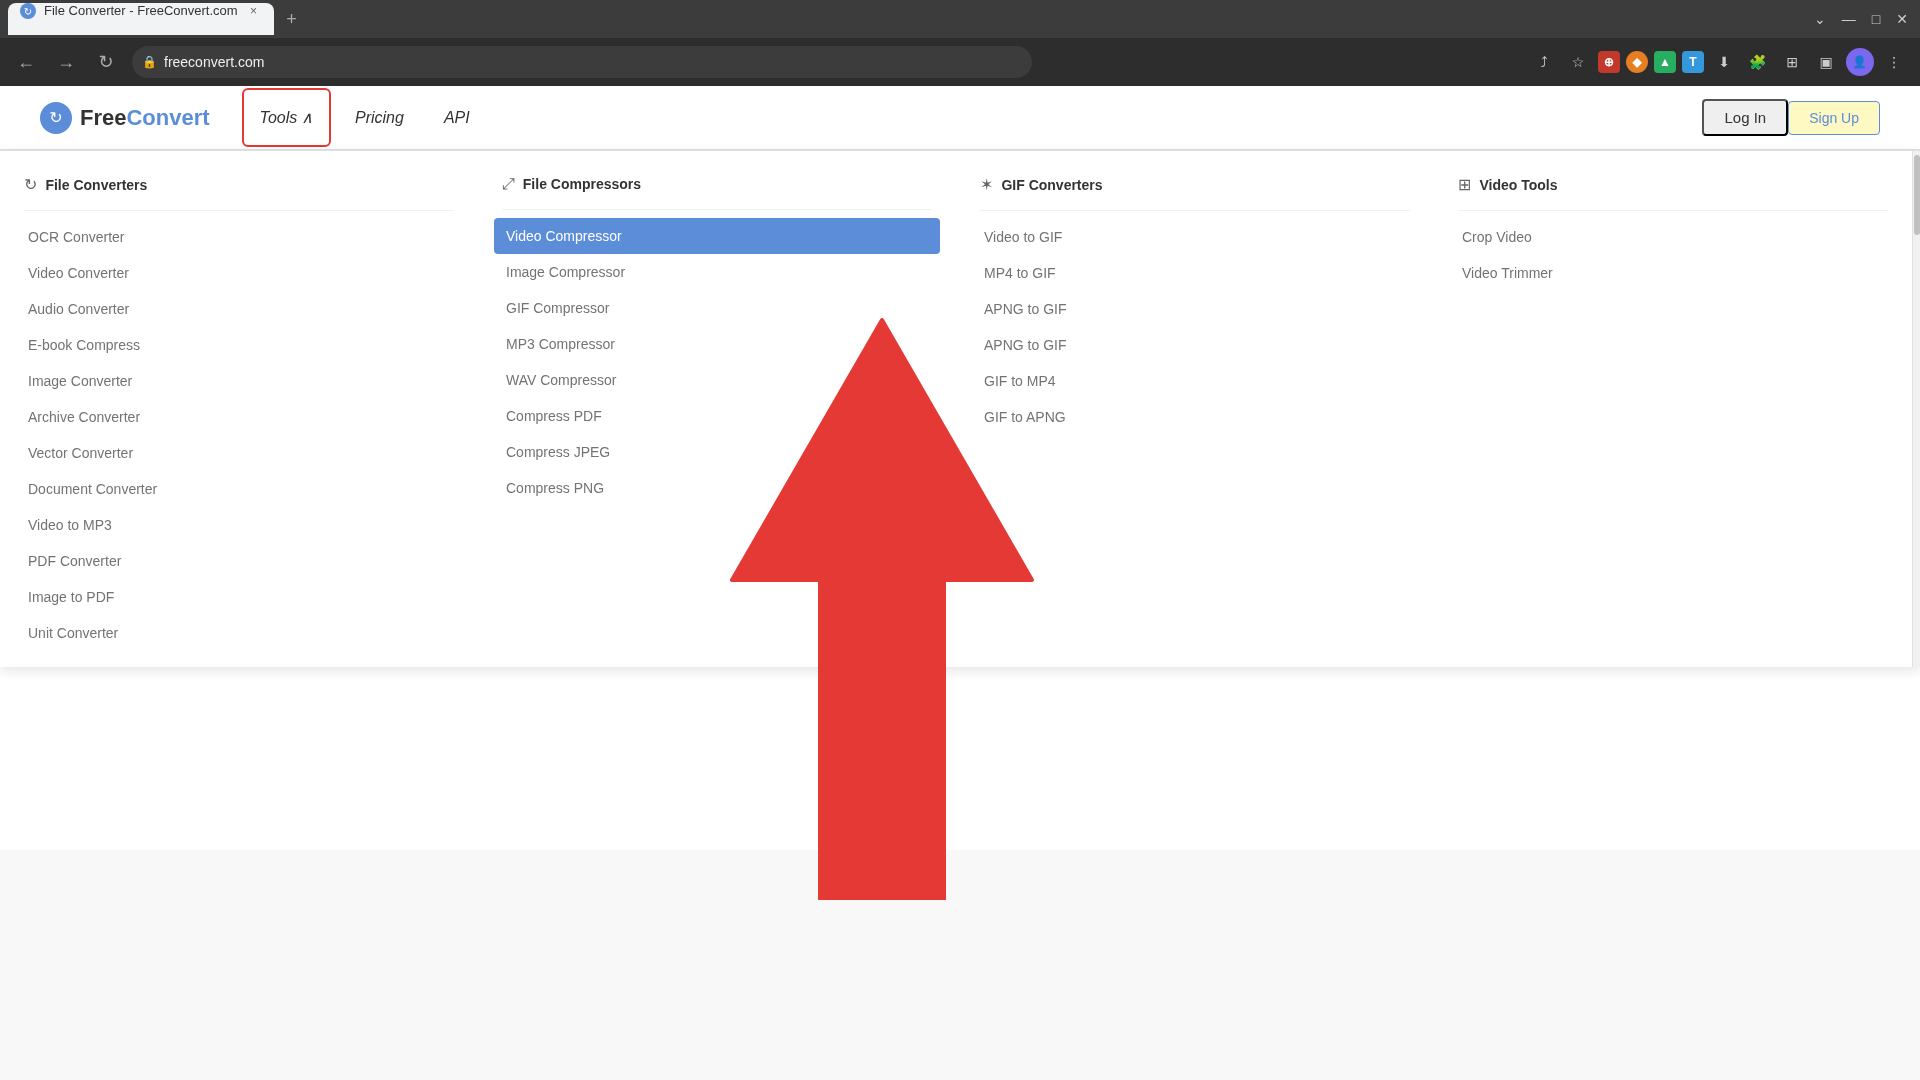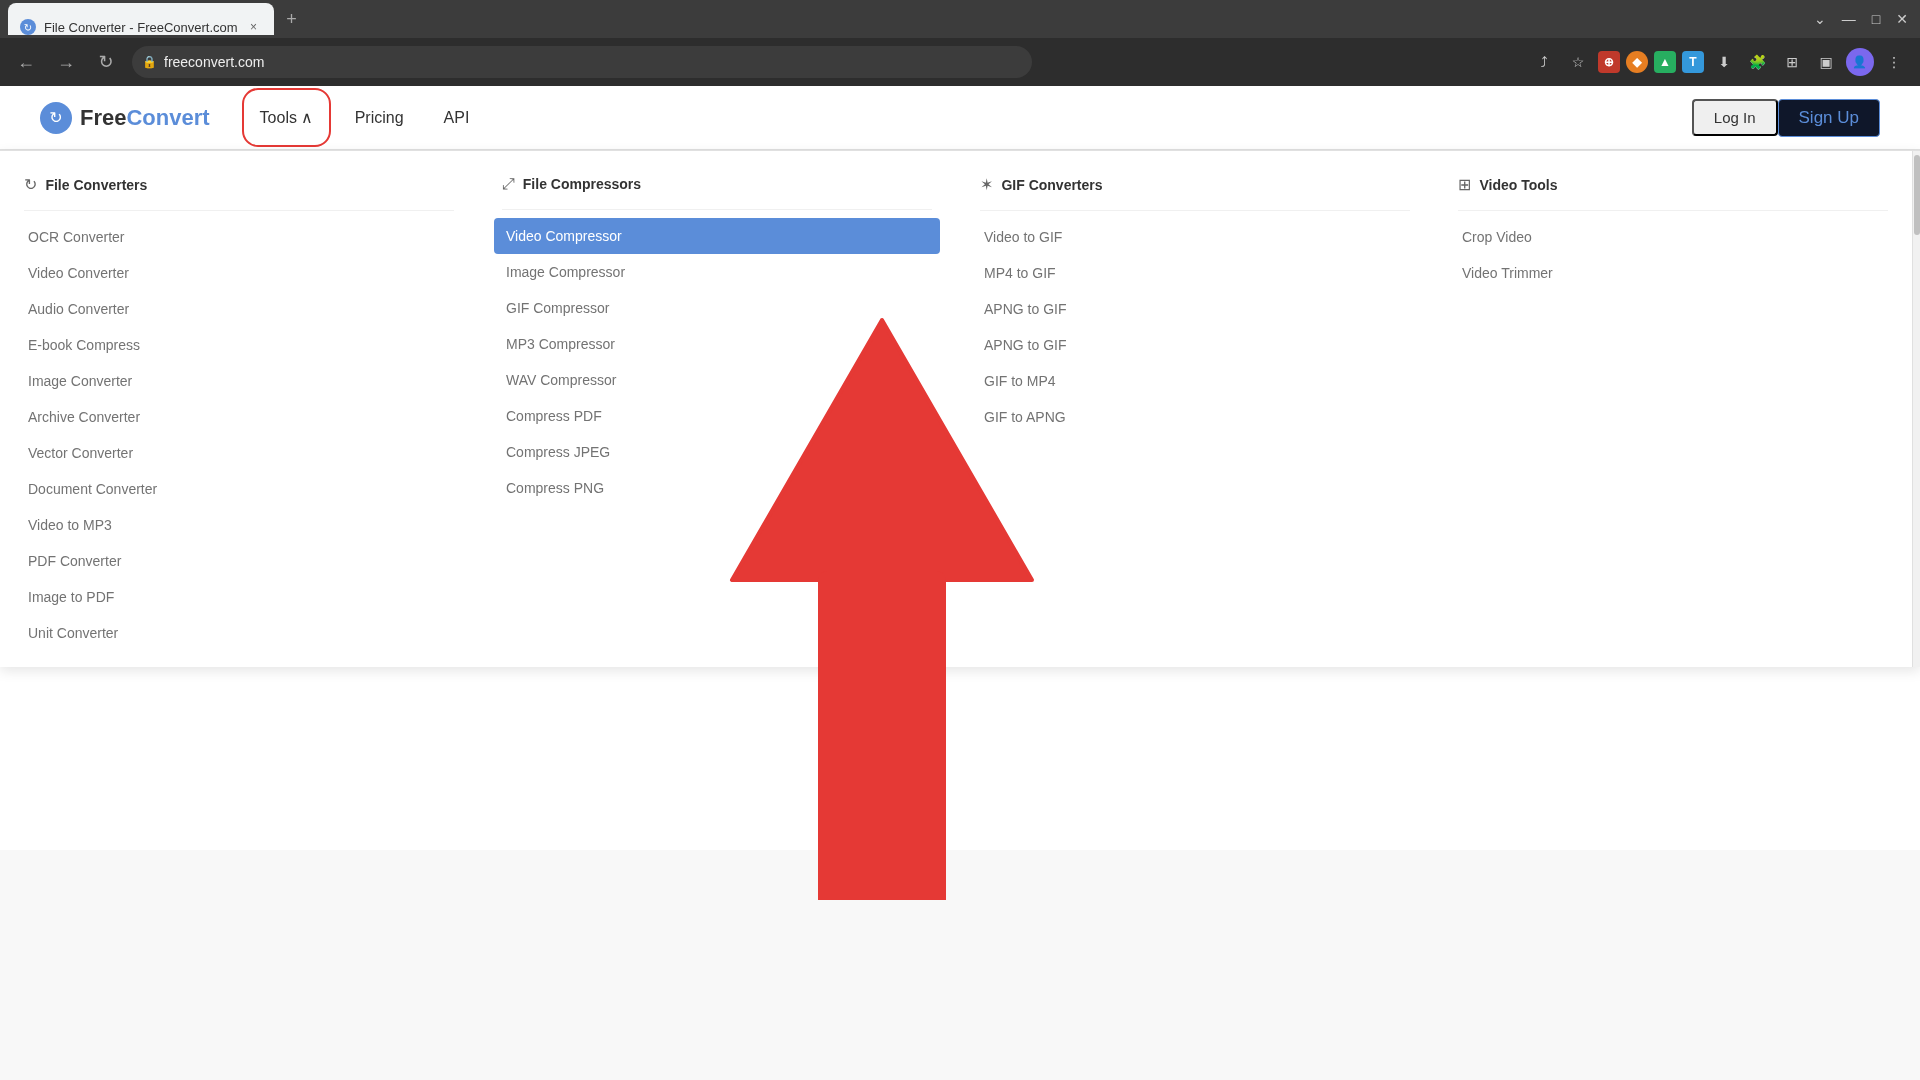--- a/index.html
+++ b/index.html
@@ -1,21 +1,21 @@
 <!DOCTYPE html>
 <html><head>
   <meta charset="utf-8">
   <style>
     * { margin: 0; padding: 0; box-sizing: border-box; }
     body { font-family: -apple-system, BlinkMacSystemFont, 'Segoe UI', Arial, sans-serif; background: #f1f3f4; width: 1920px; min-height: 1080px; }
 
     
     .browser-chrome { background: #2d2d2d; width: 100%; }
     .tab-bar { display: flex; align-items: center; background: #3c3c3c; height: 38px; padding: 0 8px; gap: 4px; }
-    .tab { display: flex; align-items: flex-end; background: #f1f3f4; border-radius: 8px 8px 0 0; height: 32px; padding: 0 12px; gap: 8px; min-width: 220px; font-size: 13px; color: #333; }
+    .tab { display: flex; align-items: flex-start; background: #f1f3f4; border-radius: 8px 8px 0 0; height: 32px; padding: 0 12px; gap: 8px; min-width: 220px; font-size: 13px; color: #333; }
     .tab-favicon { width: 16px; height: 16px; background: #5b8dd9; border-radius: 50%; display: flex; align-items: center; justify-content: center; }
     .tab-favicon::after { content: '↻'; color: white; font-size: 10px; }
     .tab-title { flex: 1; font-size: 13px; color: #333; }
     .tab-close { width: 16px; height: 16px; display: flex; align-items: center; justify-content: center; border-radius: 50%; font-size: 12px; color: #666; cursor: pointer; }
     .new-tab-btn { width: 28px; height: 28px; display: flex; align-items: center; justify-content: center; border-radius: 50%; color: #aaa; font-size: 18px; cursor: pointer; }
     .tab-bar-right { margin-left: auto; display: flex; gap: 8px; align-items: center; }
     .tab-bar-btn { color: #ccc; font-size: 14px; cursor: pointer; padding: 4px; }
 
     .address-bar { background: #2d2d2d; height: 48px; display: flex; align-items: center; padding: 0 12px; gap: 12px; }
     .nav-btn { color: #aaa; font-size: 18px; cursor: pointer; width: 28px; height: 28px; display: flex; align-items: center; justify-content: center; border-radius: 50%; }
@@ -31,26 +31,26 @@
 
     
     .site-header { background: #fff; height: 64px; display: flex; align-items: center; padding: 0 40px; border-bottom: 1px solid #e0e0e0; position: relative; z-index: 10; }
     .logo { display: flex; align-items: center; gap: 8px; margin-right: 32px; }
     .logo-icon { width: 32px; height: 32px; background: #5b8dd9; border-radius: 50%; display: flex; align-items: center; justify-content: center; color: white; font-size: 16px; }
     .logo-text { font-size: 22px; font-weight: 600; }
     .logo-free { color: #333; }
     .logo-convert { color: #5b8dd9; }
 
     .main-nav { display: flex; align-items: center; gap: 8px; }
-    .nav-item { padding: 18px 16px; font-size: 16px; color: #333; cursor: pointer; border-radius: 16px; display: flex; align-items: center; gap: 4px; text-decoration: none; }
+    .nav-item { padding: 18px 16px; font-size: 16px; color: #333; cursor: pointer; border-radius: 6px; display: flex; align-items: center; gap: 4px; text-decoration: none; font-style: italic; }
     .nav-item.tools-nav { border: 2px solid #e53935; }
 
     .header-right { margin-left: auto; display: flex; align-items: center; gap: 0; }
     .login-btn { padding: 8px 20px; font-size: 15px; color: #333; cursor: pointer; border-radius: 4px; }
-    .signup-btn { padding: 8px 20px; font-size: 17px; color: #5b8dd9; border: 1.5px solid #5b8dd9; border-radius: 4px; cursor: pointer; background: #0f172a; }
+    .signup-btn { padding: 8px 20px; font-size: 14px; color: #5b8dd9; border: 1.5px solid #5b8dd9; border-radius: 4px; cursor: pointer; background: #fef9c3; }
 
     
     .dropdown-overlay { position: absolute; top: 64px; left: 0; right: 0; background: white; border-top: 1px solid #e0e0e0; box-shadow: 0 4px 12px rgba(0,0,0,0.1); z-index: 100; display: flex; }
     .dropdown-scrollbar { width: 8px; background: #f1f1f1; border-left: 1px solid #e0e0e0; display: flex; flex-direction: column; }
     .scrollbar-thumb { width: 6px; height: 80px; background: #c0c0c0; border-radius: 3px; margin: 4px auto; }
 
     .dropdown-content { flex: 1; display: grid; grid-template-columns: 1fr 1fr 1fr 1fr; padding: 16px 0; }
 
     .dropdown-col { padding: 0 24px; }
     .col-header { display: flex; align-items: center; gap: 8px; padding: 8px 0 16px; border-bottom: 1px solid #f0f0f0; margin-bottom: 8px; }

